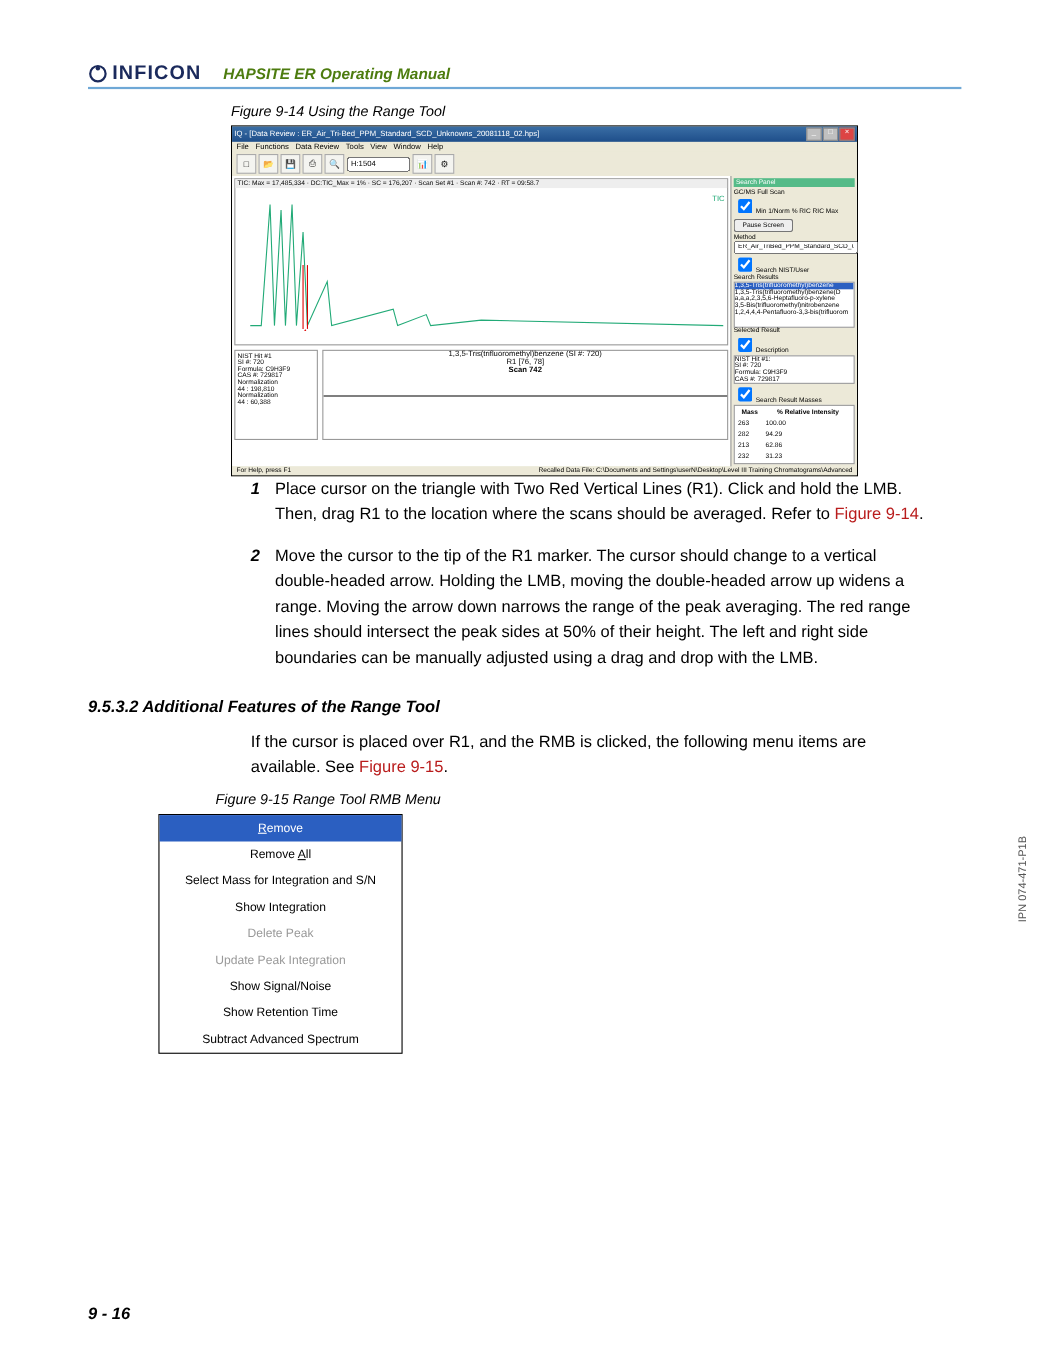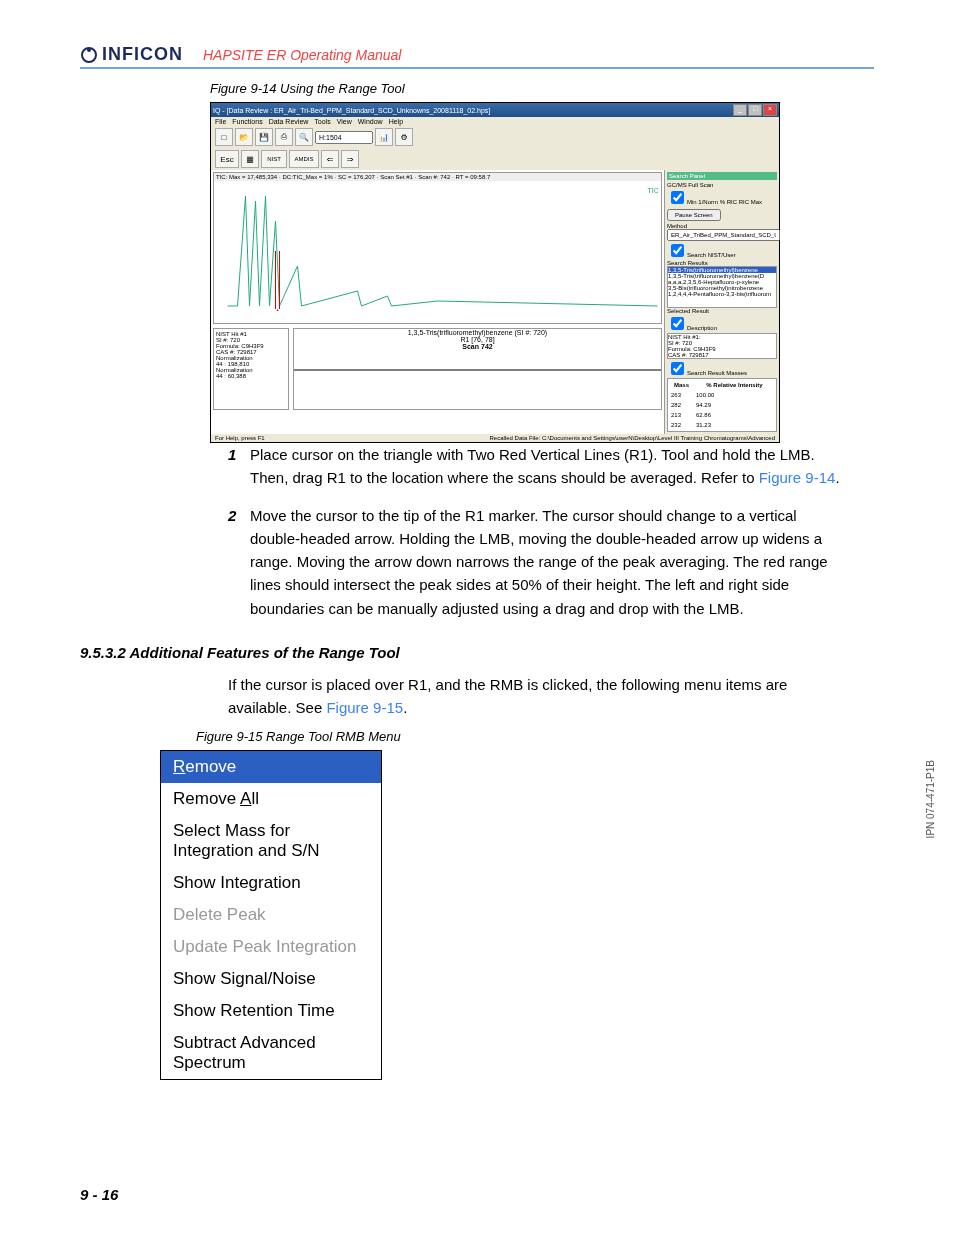--- a/index.html
+++ b/index.html
@@ -6,21 +6,21 @@
     margin: 0;
     font-family: Arial, Helvetica, sans-serif;
     color: #000;
     background: #fff;
     width: 954px;
     height: 1235px;
     position: relative;
     box-sizing: border-box;
   }
   .page {
-    padding: 44px 80px 40px 80px;
+    padding: 56px 80px 40px 80px;
     box-sizing: border-box;
     height: 100%;
     position: relative;
   }
   .header-row {
     display: flex;
     align-items: flex-end;
     border-bottom: 2px solid #6fa8d6;
     padding-bottom: 2px;
     margin-bottom: 12px;
@@ -31,23 +31,23 @@
     font-weight: bold;
     font-size: 18px;
     letter-spacing: 1px;
     color: #1b2a5c;
   }
   .logo svg {
     margin-right: 4px;
   }
   .manual-title {
     font-style: italic;
-    font-weight: normal;
+    font-weight: bold;
     font-size: 14px;
-    color: #ef4444;
+    color: #4d7c0f;
     margin-left: 20px;
     padding-bottom: 2px;
   }
   .fig-caption {
     font-style: italic;
     font-size: 13px;
     margin: 10px 0 6px 130px;
   }
   .screenshot {
     margin-left: 130px;
@@ -123,27 +123,28 @@
     width: 22px;
     flex-shrink:0;
   }
   .body-para {
     margin-left: 148px;
     margin-right: 30px;
     font-size: 15px;
     line-height: 1.55;
     margin-bottom: 10px;
   }
-  .link { color: #3b82f6; }
+  .link { color: #b91c1c; }
   .rmb-menu {
-    margin-left: 80px;
+    margin-left: 64px;
     width: 220px;
     border: 1px solid #000;
     background: #fff;
-    font-size: 17px;
+    font-size: 11px;
+    text-align: center;
   }
   .rmb-item {
     padding: 6px 12px;
     border-bottom: 0;
   }
   .rmb-item.selected {
     background: #2b5fc1;
     color: #fff;
   }
   .rmb-item.disabled { color:#999; }
@@ -204,28 +205,20 @@
     </div>
     <div class="ss-toolbar">
       <span class="tool-icon">□</span>
       <span class="tool-icon">📂</span>
       <span class="tool-icon">💾</span>
       <span class="tool-icon">⎙</span>
       <span class="tool-icon">🔍</span>
       <input type="text" style="width: 50px; font-size: 7px;" value="H:1504">
       <span class="tool-icon">📊</span>
       <span class="tool-icon">⚙</span>
-    </div>
-    <div class="ss-toolbar">
-      <span class="tool-icon" style="width:22px">Esc</span>
-      <span class="tool-icon">▦</span>
-      <span class="tool-icon" style="width:24px;font-size:6px">NIST</span>
-      <span class="tool-icon" style="width:28px;font-size:6px">AMDIS</span>
-      <span class="tool-icon">⇐</span>
-      <span class="tool-icon">⇒</span>
     </div>
     <div class="ss-body">
       <div style="flex:1">
         <div class="chroma-area">
           <div class="chroma-header">TIC: Max = 17,485,334 · DC:TIC_Max = 1% · SC = 176,207 · Scan Set #1 · Scan #:  742 · RT = 09:58.7</div>
           <svg width="100%" height="130" viewBox="0 0 440 130">
             <polyline points="10,125 20,125 28,15 32,125 38,20 42,125 48,15 52,125 58,40 62,125 80,85 84,125 140,110 144,125 170,115 174,125 220,120 440,125" fill="none" stroke="#2a7" stroke-width="1"></polyline>
             <text x="430" y="12" font-size="7" fill="#2a7">TIC</text>
             <polygon points="60,128 57,134 63,134" fill="#d00"></polygon>
             <line x1="58" y1="70" x2="58" y2="128" stroke="#d00"></line>
@@ -307,21 +300,21 @@
     <div class="ss-status">
       <span>For Help, press F1</span>
       <span>Recalled Data File: C:\Documents and Settings\userN\Desktop\Level III Training Chromatograms\Advanced</span>
     </div>
   </div>
 
   <div class="step-block">
     <div class="step">
       <div class="step-num">1</div>
       <div>
-        <span>Place cursor on the triangle with Two Red Vertical Lines (R1). Tool and hold the LMB. Then, drag R1 to the location where the scans should be averaged. Refer to </span><span class="link">Figure 9-14</span><span>.</span>
+        <span>Place cursor on the triangle with Two Red Vertical Lines (R1). Click and hold the LMB. Then, drag R1 to the location where the scans should be averaged. Refer to </span><span class="link">Figure 9-14</span><span>.</span>
       </div>
     </div>
     <div class="step">
       <div class="step-num">2</div>
       <div>
         <span>Move the cursor to the tip of the R1 marker. The cursor should change to a vertical double-headed arrow. Holding the LMB, moving the double-headed arrow up widens a range. Moving the arrow down narrows the range of the peak averaging. The red range lines should intersect the peak sides at 50% of their height. The left and right side boundaries can be manually adjusted using a drag and drop with the LMB.</span>
       </div>
     </div>
   </div>
 

